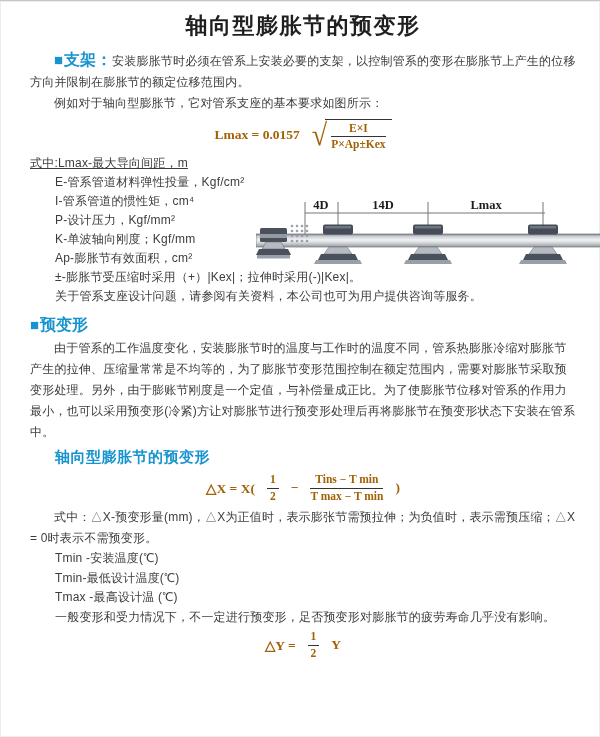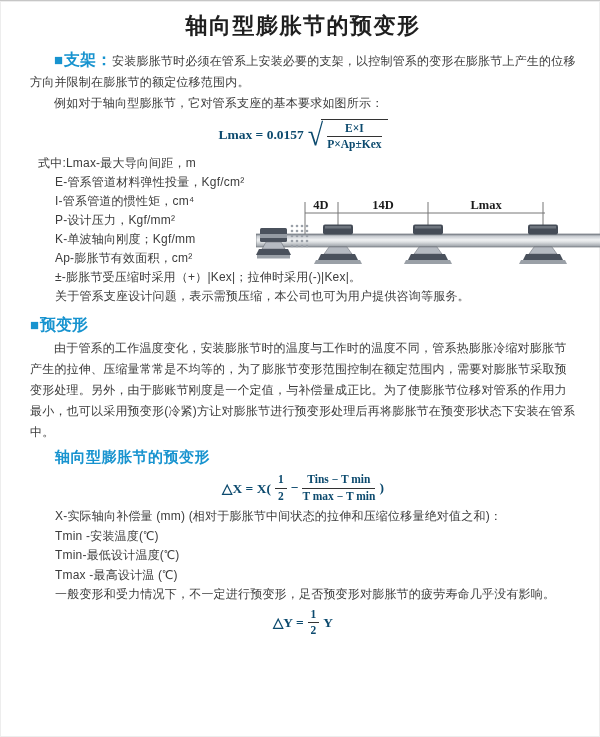--- a/index.html
+++ b/index.html
@@ -18,34 +18,34 @@
   .para { margin:0; font-size:12px; line-height:21px; text-indent:2em; letter-spacing:0.2px; }
   .inline-head { font-size:16px; font-weight:bold; color:var(--accent); letter-spacing:0; }
   .inline-head .sq { font-size:15px; margin-right:1px; color:var(--accent); }
   .sec-head { margin:8px 0 2px 0; font-size:16px; line-height:22px; font-weight:bold; color:var(--accent); }
   .sec-head .sq { font-size:15px; margin-right:1px; }
   .sub-head { margin:4px 0 2px 25px; font-size:15px; line-height:20px; font-weight:bold; color:var(--accent); letter-spacing:0.5px; }
   .sub-head.flush { margin-left:0; }
   
   .formula {
     margin:4px 0 2px 0; text-align:center; height:34px;
-    display:flex; align-items:center; justify-content:center; gap:4px;
-    font-family:"Liberation Serif", serif; font-size:13.5px; font-weight:bold; color:#0c4a6e;
+    display:flex; align-items:center; justify-content:center; gap:12px;
+    font-family:"Liberation Serif", serif; font-size:13.5px; font-weight:bold; color:#a16207;
   }
   .formula.small { height:28px; }
   .frac { display:inline-block; vertical-align:middle; text-align:center; line-height:1.15; font-size:11.5px; }
   .frac .fnum { display:block; border-bottom:1px solid #333; padding:0 3px 1px; }
   .frac .fden { display:block; padding-top:1px; }
   .sqrt { display:inline-flex; align-items:center; }
   .sqrt .rad { font-size:28px; font-weight:normal; line-height:0.85; margin-right:-2px; transform:scaleY(1.1); }
   .sqrt .sqrt-body { border-top:1.5px solid #333; padding:2px 6px 0 6px; }
   
   .defs { font-size:12px; line-height:19px; letter-spacing:0.2px; }
   .defs .def-line { margin-left:25px; }
-  .defs .def-line.first { margin-left:8px; }
+  .defs .def-line.first { margin-left:0;text-decoration:underline; }
   .defs2 { font-size:12px; line-height:19.5px; letter-spacing:0.2px; }
   .defs2 .def-line { margin-left:25px; }
   
   .diagram { position:absolute; left:256px; top:192px; width:352px; height:95px; }
   .diagram svg text { font-family:"Liberation Serif", serif; font-weight:bold; font-size:12.5px; fill:#1c1c1c; }
 </style>
 </head>
 <body>
 
 <div class="page">
@@ -70,21 +70,21 @@
   </div>
 
   <div class="defs">
     <div class="def-line first">式中:Lmax-最大导向间距，m</div>
     <div class="def-line">E-管系管道材料弹性投量，Kgf/cm²</div>
     <div class="def-line">I-管系管道的惯性矩，cm⁴</div>
     <div class="def-line">P-设计压力，Kgf/mm²</div>
     <div class="def-line">K-单波轴向刚度；Kgf/mm</div>
     <div class="def-line">Ap-膨胀节有效面积，cm²</div>
     <div class="def-line">±-膨胀节受压缩时采用（+）|Kex|；拉伸时采用(-)|Kex|。</div>
-    <div class="def-line">关于管系支座设计问题，表示需预压缩，本公司也可为用户提供咨询等服务。</div>
+    <div class="def-line">关于管系支座设计问题，请参阅有关资料，本公司也可为用户提供咨询等服务。</div>
   </div>
 
   <div class="diagram">
     <svg width="352" height="95" viewBox="0 0 352 95">
       <defs>
         <linearGradient id="pg" x1="0" y1="0" x2="0" y2="1">
           <stop offset="0" stop-color="#7d838b"></stop>
           <stop offset="0.18" stop-color="#c9cdd2"></stop>
           <stop offset="0.45" stop-color="#f0f2f3"></stop>
           <stop offset="0.62" stop-color="#dde0e2"></stop>
@@ -175,23 +175,23 @@
       <span class="fden">2</span>
     </span>
     <span>−</span>
     <span class="frac">
       <span class="fnum">Tins − T min</span>
       <span class="fden">T max − T min</span>
     </span>
     <span>)</span>
   </div>
 
+  <p class="para">式中：△X-预变形量(mm)，△X为正值时，表示膨张节需预拉伸；为负值时，表示需预压缩；△X = 0时表示不需预变形。</p>
 
   <div class="defs2">
-    <div class="def-line">X-实际轴向补偿量 (mm) (相对于膨胀节中间状态的拉伸和压缩位移量绝对值之和)：</div>
     <div class="def-line">Tmin -安装温度(℃)</div>
     <div class="def-line">Tmin-最低设计温度(℃)</div>
     <div class="def-line">Tmax -最高设计温 (℃)</div>
     <div class="def-line">一般变形和受力情况下，不一定进行预变形，足否预变形对膨胀节的疲劳寿命几乎没有影响。</div>
   </div>
 
 
   <div class="formula small">
     <span>△Y =</span>
     <span class="frac">

